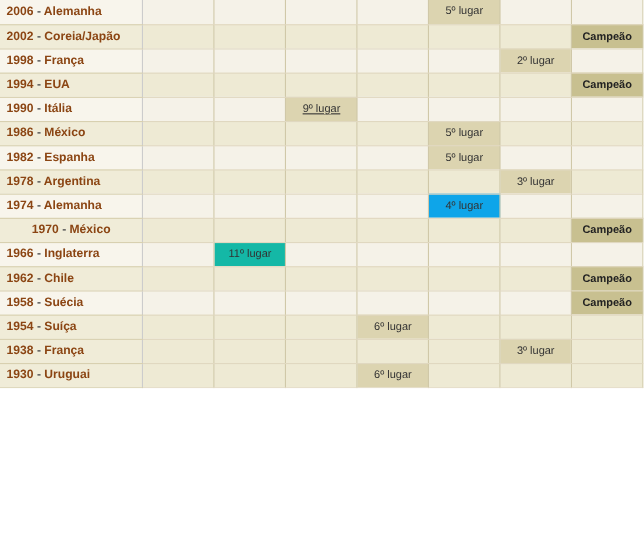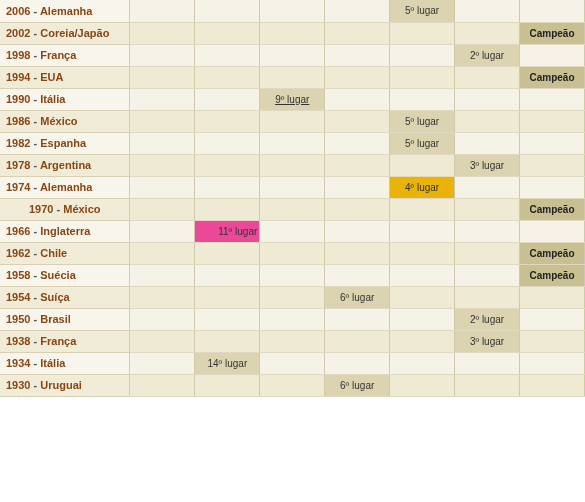--- a/index.html
+++ b/index.html
@@ -154,38 +154,38 @@
           <td class="cell" style="background: rgb(238, 234, 212);"></td>
           <td class="cell filled" style="background: rgb(220, 212, 176);">3º lugar</td>
           <td class="cell" style="background: rgb(238, 234, 212);"></td>
         </tr>
         <tr>
           <td class="row-label" style="background: rgb(248, 245, 236);"><span class="year">1974</span> <span style="color:#555">-</span> <span class="country">Alemanha</span></td>
           <td class="cell" style="background: rgb(245, 242, 232);"></td>
           <td class="cell" style="background: rgb(245, 242, 232);"></td>
           <td class="cell" style="background: rgb(245, 242, 232);"></td>
           <td class="cell" style="background: rgb(245, 242, 232);"></td>
-          <td class="cell filled" style="background: #eab308;">4º lugar</td>
+          <td class="cell filled" style="background: #0ea5e9;">4º lugar</td>
           <td class="cell" style="background: rgb(245, 242, 232);"></td>
           <td class="cell" style="background: rgb(245, 242, 232);"></td>
         </tr>
         <tr>
           <td class="row-label" style="background: rgb(240, 236, 216); text-align: center;"><span class="year">1970</span> <span style="color:#555">-</span> <span class="country">México</span></td>
           <td class="cell" style="background: rgb(238, 234, 212);"></td>
           <td class="cell" style="background: rgb(238, 234, 212);"></td>
           <td class="cell" style="background: rgb(238, 234, 212);"></td>
           <td class="cell" style="background: rgb(238, 234, 212);"></td>
           <td class="cell" style="background: rgb(238, 234, 212);"></td>
           <td class="cell" style="background: rgb(238, 234, 212);"></td>
           <td class="cell highlight" style="background: rgb(200, 192, 144);">Campeão</td>
         </tr>
         <tr>
           <td class="row-label" style="background: rgb(248, 245, 236);"><span class="year">1966</span> <span style="color:#555">-</span> <span class="country">Inglaterra</span></td>
           <td class="cell" style="background: rgb(245, 242, 232);"></td>
-          <td class="cell filled" style="background: #ec4899; text-align: right;">11º lugar</td>
+          <td class="cell filled" style="background: #14b8a6;">11º lugar</td>
           <td class="cell" style="background: rgb(245, 242, 232);"></td>
           <td class="cell" style="background: rgb(245, 242, 232);"></td>
           <td class="cell" style="background: rgb(245, 242, 232);"></td>
           <td class="cell" style="background: rgb(245, 242, 232);"></td>
           <td class="cell" style="background: rgb(245, 242, 232);"></td>
         </tr>
         <tr>
           <td class="row-label" style="background: rgb(240, 236, 216);"><span class="year">1962</span> <span style="color:#555">-</span> <span class="country">Chile</span></td>
           <td class="cell" style="background: rgb(238, 234, 212);"></td>
           <td class="cell" style="background: rgb(238, 234, 212);"></td>
@@ -209,48 +209,28 @@
           <td class="row-label" style="background: rgb(240, 236, 216);"><span class="year">1954</span> <span style="color:#555">-</span> <span class="country">Suíça</span></td>
           <td class="cell" style="background: rgb(238, 234, 212);"></td>
           <td class="cell" style="background: rgb(238, 234, 212);"></td>
           <td class="cell" style="background: rgb(238, 234, 212);"></td>
           <td class="cell filled" style="background: rgb(220, 212, 176);">6º lugar</td>
           <td class="cell" style="background: rgb(238, 234, 212);"></td>
           <td class="cell" style="background: rgb(238, 234, 212);"></td>
           <td class="cell" style="background: rgb(238, 234, 212);"></td>
         </tr>
         <tr>
-          <td class="row-label" style="background: rgb(248, 245, 236);"><span class="year">1950</span> <span style="color:#555">-</span> <span class="country">Brasil</span></td>
-          <td class="cell" style="background: rgb(245, 242, 232);"></td>
-          <td class="cell" style="background: rgb(245, 242, 232);"></td>
-          <td class="cell" style="background: rgb(245, 242, 232);"></td>
-          <td class="cell" style="background: rgb(245, 242, 232);"></td>
-          <td class="cell" style="background: rgb(245, 242, 232);"></td>
-          <td class="cell filled" style="background: rgb(220, 212, 176);">2º lugar</td>
-          <td class="cell" style="background: rgb(245, 242, 232);"></td>
-        </tr>
-        <tr>
           <td class="row-label" style="background: rgb(240, 236, 216);"><span class="year">1938</span> <span style="color:#555">-</span> <span class="country">França</span></td>
           <td class="cell" style="background: rgb(238, 234, 212);"></td>
           <td class="cell" style="background: rgb(238, 234, 212);"></td>
           <td class="cell" style="background: rgb(238, 234, 212);"></td>
           <td class="cell" style="background: rgb(238, 234, 212);"></td>
           <td class="cell" style="background: rgb(238, 234, 212);"></td>
           <td class="cell filled" style="background: rgb(220, 212, 176);">3º lugar</td>
           <td class="cell" style="background: rgb(238, 234, 212);"></td>
-        </tr>
-        <tr>
-          <td class="row-label" style="background: rgb(248, 245, 236);"><span class="year">1934</span> <span style="color:#555">-</span> <span class="country">Itália</span></td>
-          <td class="cell" style="background: rgb(245, 242, 232);"></td>
-          <td class="cell filled" style="background: rgb(220, 212, 176);">14º lugar</td>
-          <td class="cell" style="background: rgb(245, 242, 232);"></td>
-          <td class="cell" style="background: rgb(245, 242, 232);"></td>
-          <td class="cell" style="background: rgb(245, 242, 232);"></td>
-          <td class="cell" style="background: rgb(245, 242, 232);"></td>
-          <td class="cell" style="background: rgb(245, 242, 232);"></td>
         </tr>
         <tr>
           <td class="row-label" style="background: rgb(240, 236, 216);"><span class="year">1930</span> <span style="color:#555">-</span> <span class="country">Uruguai</span></td>
           <td class="cell" style="background: rgb(238, 234, 212);"></td>
           <td class="cell" style="background: rgb(238, 234, 212);"></td>
           <td class="cell" style="background: rgb(238, 234, 212);"></td>
           <td class="cell filled" style="background: rgb(220, 212, 176);">6º lugar</td>
           <td class="cell" style="background: rgb(238, 234, 212);"></td>
           <td class="cell" style="background: rgb(238, 234, 212);"></td>
           <td class="cell" style="background: rgb(238, 234, 212);"></td>

